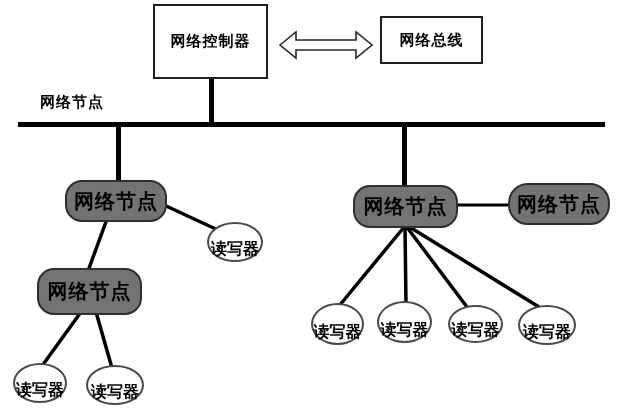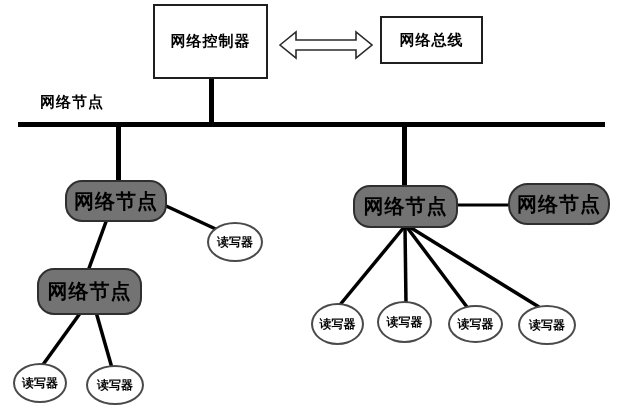--- a/index.html
+++ b/index.html
@@ -50,25 +50,25 @@
     letter-spacing: 1px;
     white-space: nowrap;
   }
   .reader {
     position: absolute;
     box-sizing: border-box;
     background: #ffffff;
     border: 2px solid #4a4a4a;
     border-radius: 50%;
     display: flex;
-    align-items: center;
+    align-items: flex-end;
     justify-content: center;
     color: #000000;
     font-weight: bold;
-    font-size: 12px;
+    font-size: 16px;
     white-space: nowrap;
   }
   .bus-label {
     position: absolute;
     left: 40px;
     top: 93px;
     color: #000000;
     font-weight: bold;
     font-size: 15px;
     letter-spacing: 1px;

